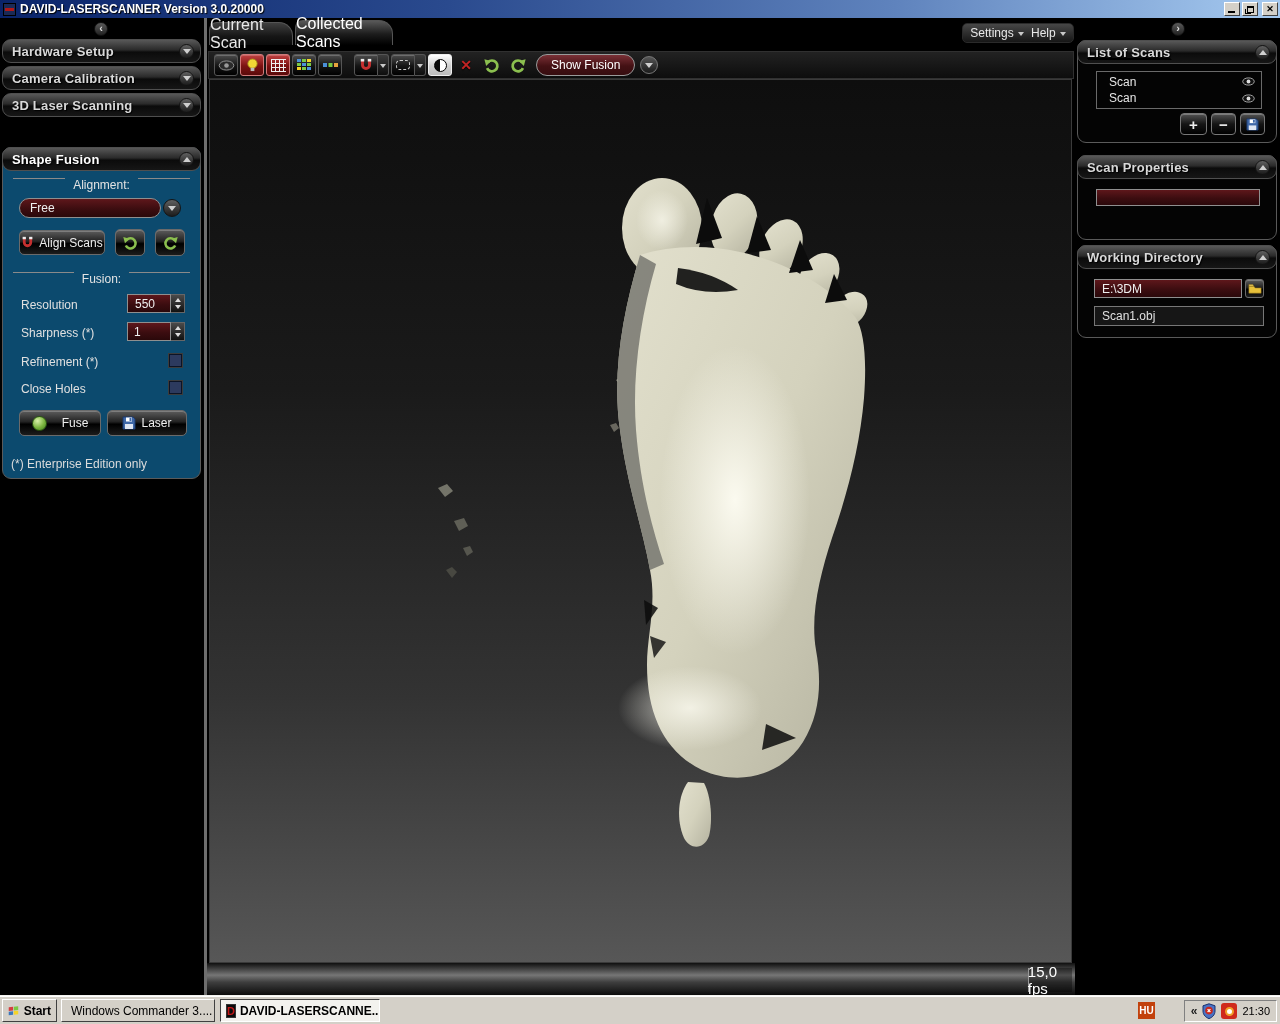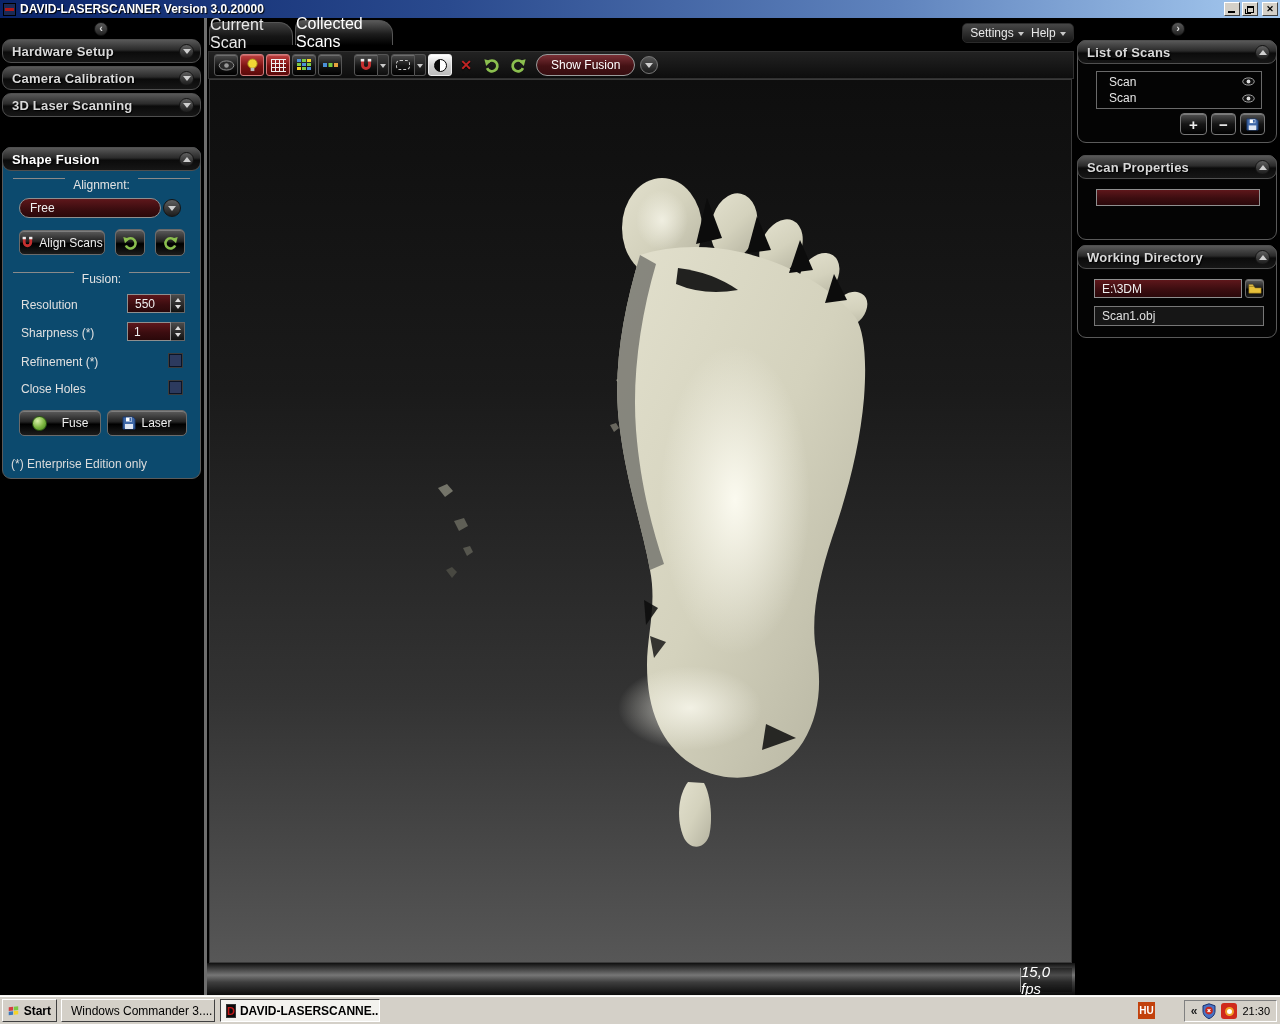--- a/index.html
+++ b/index.html
@@ -109,23 +109,23 @@
   .lasso{ width:14px; height:10px; border:1px dashed #ccc; border-radius:4px;}
   .contrast-circ{ width:13px; height:13px; border-radius:50%; border:1px solid #000;
     background:linear-gradient(90deg,#0a0a0a 50%,#fff 50%);}
   .globe{ width:15px; height:15px; border-radius:50%; border:1px solid #2c5a12;
     background:radial-gradient(circle at 35% 30%, #d8f0a8, #7ab43e 55%, #3f7a1e);}
 
   #viewport{ position:absolute; left:2px; top:61px; width:863px; height:884px;
     border:1px solid #3a3a3a; background:linear-gradient(#0e0e0e 0%,#1a1a1a 35%,#333 70%,#575757 100%);}
   #statusband{ position:absolute; left:0; right:0; top:945px; height:32px;
     background:linear-gradient(#101010 0%,#767676 38%,#3e3e3e 60%,#0c0c0c 100%);}
-  #fps-box{ position:absolute; right:3px; top:5px; height:24px; width:52px;
+  #fps-box{ position:absolute; right:3px; top:5px; height:24px; width:44px;
     border-left:1px solid #999; color:#fff; font-size:15px; display:flex; align-items:center; justify-content:flex-end; padding-right:15px;
-    background:rgba(0,0,0,.35);font-style:italic; }
+    background:rgba(0,0,0,.35); }
 
   
   #taskbar{ position:absolute; left:0; right:0; bottom:0; height:29px; background:#d4d0c8;
     border-top:1px solid #f4f3ef; box-shadow:inset 0 1px 0 #fff;}
   .tb-btn{ position:absolute; top:3px; height:23px; background:#d4d0c8;
     border:1px solid; border-color:#fff #404040 #404040 #fff;
     display:flex; align-items:center; gap:4px; padding:0 5px; font-size:12px; color:#000; white-space:nowrap; overflow:hidden;}
   .tb-btn.pressed{ border-color:#404040 #fff #fff #404040; background:#f3f2ee; font-weight:bold;}
   #tray{ position:absolute; right:3px; top:4px; height:22px; border:1px solid; border-color:#808080 #fff #fff #808080;
     display:flex; align-items:center; gap:5px; padding:0 6px; font-size:11px; color:#000;}

